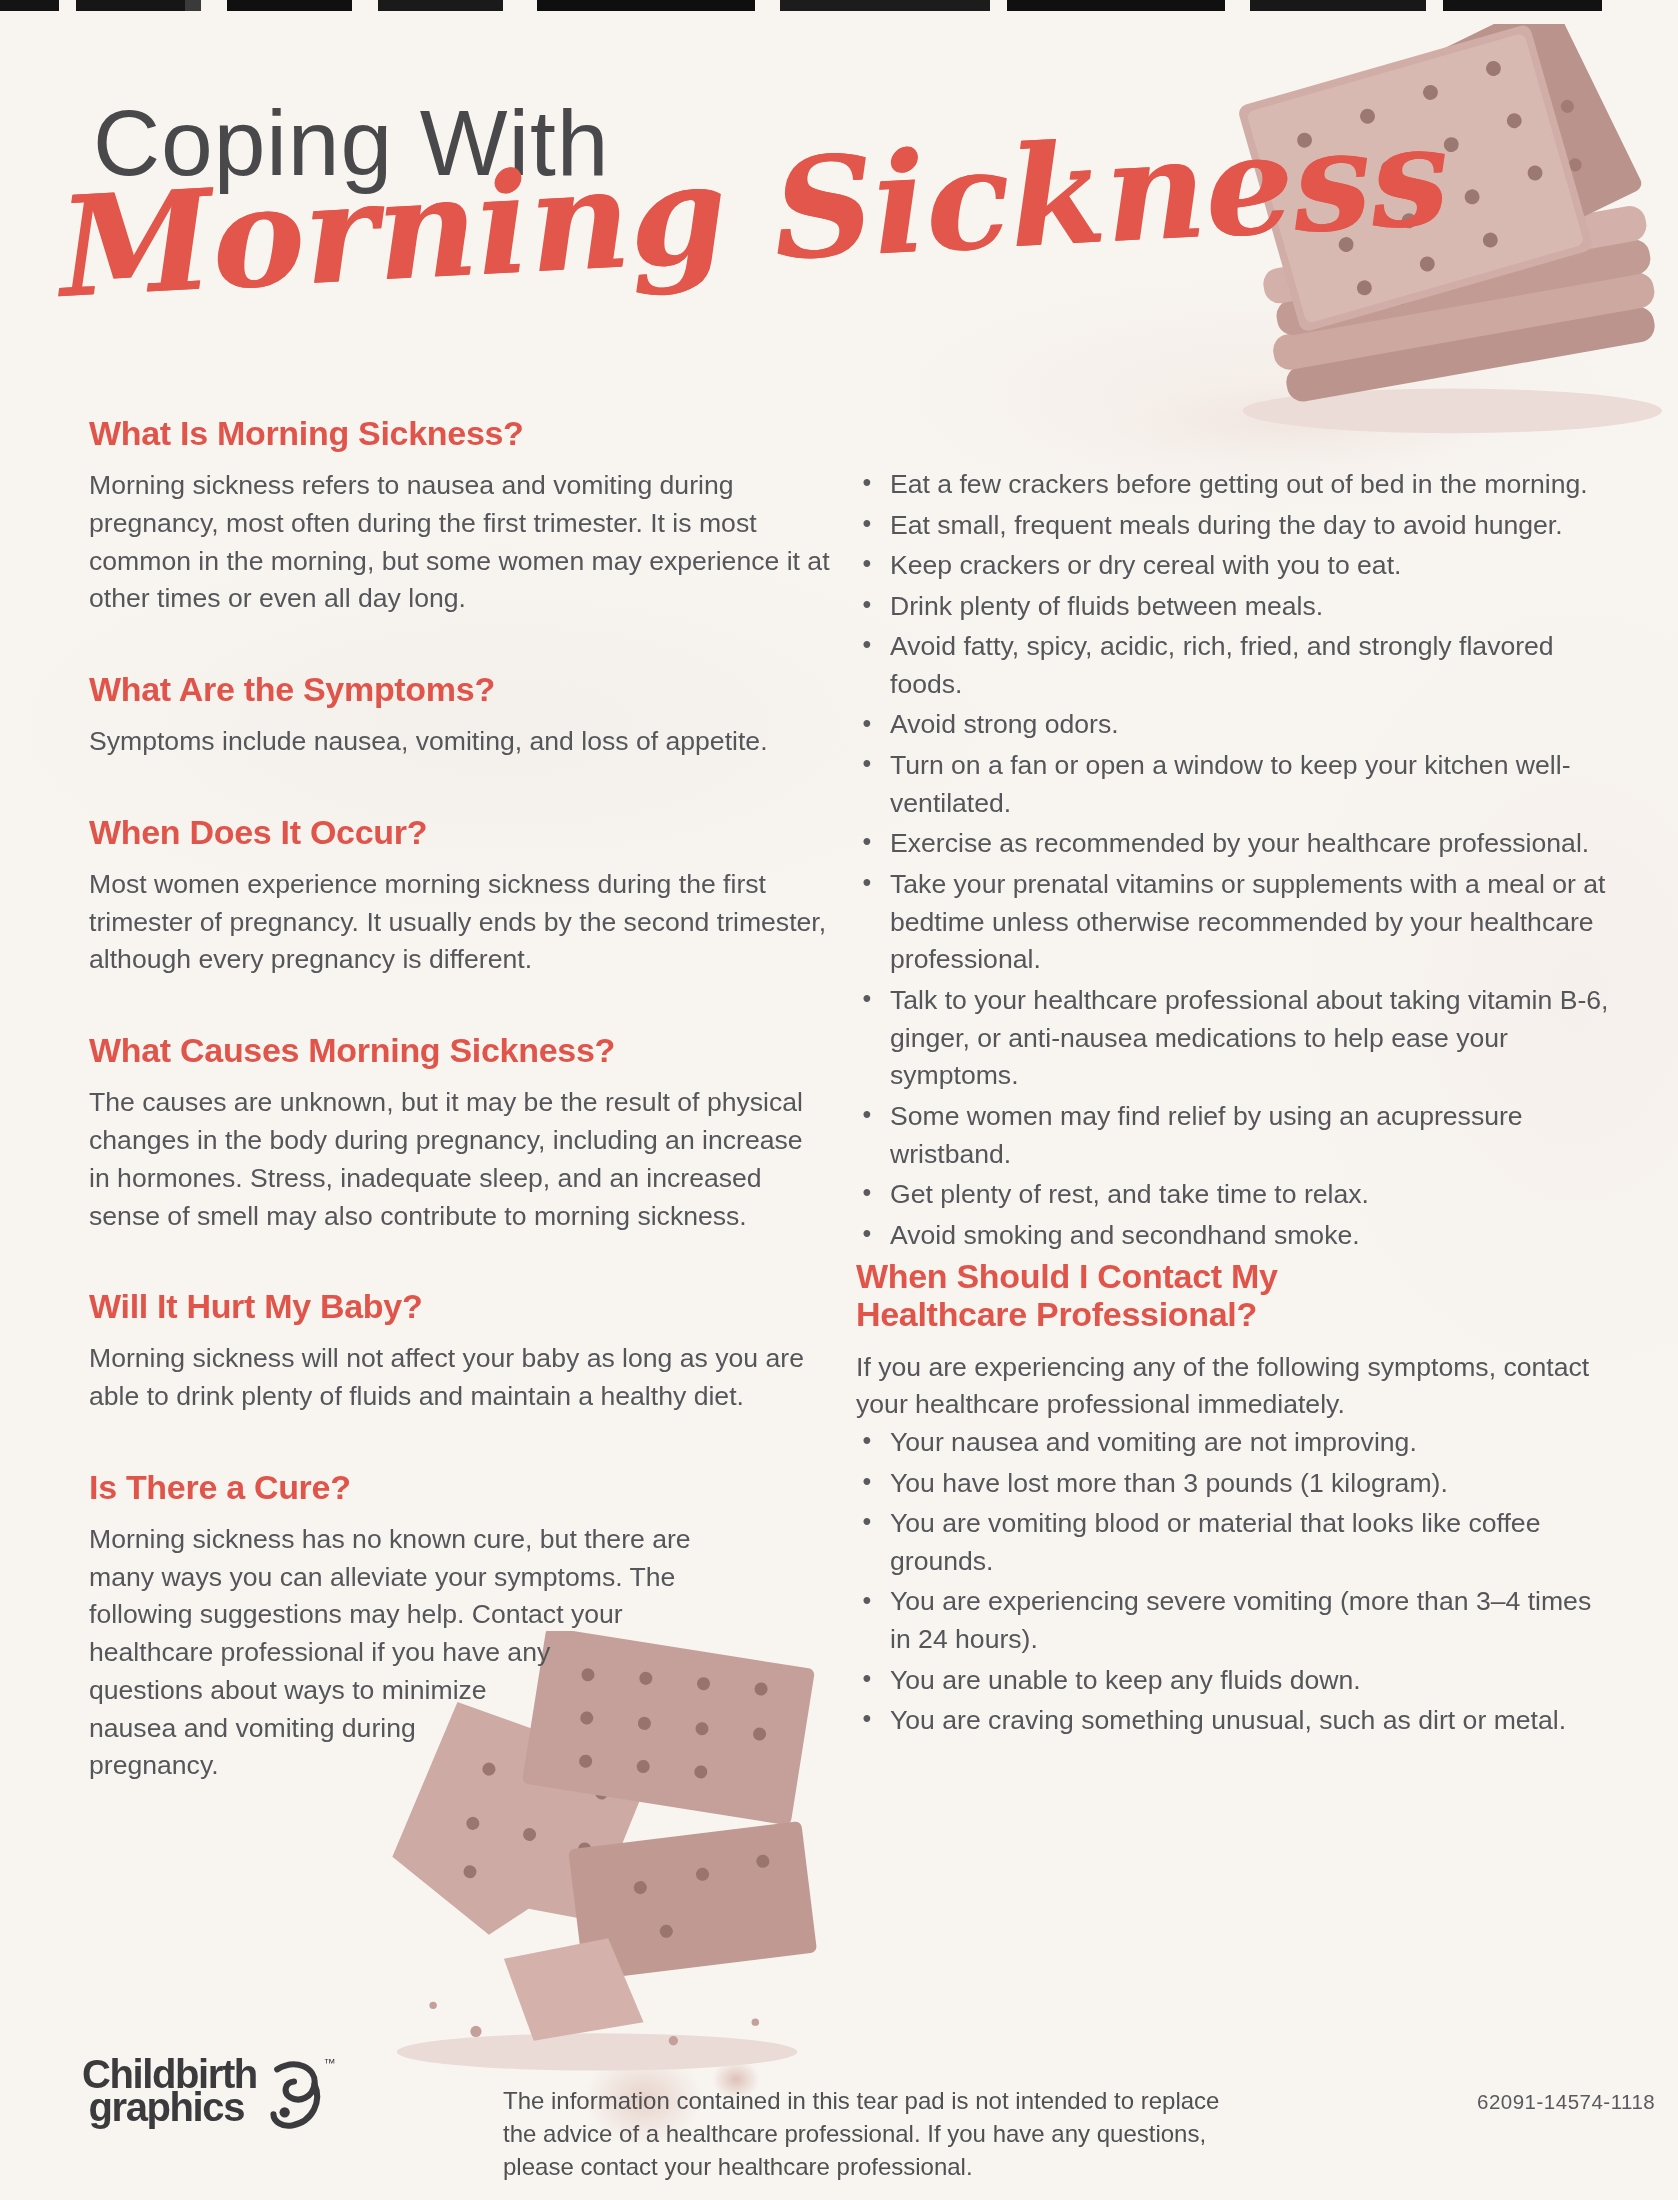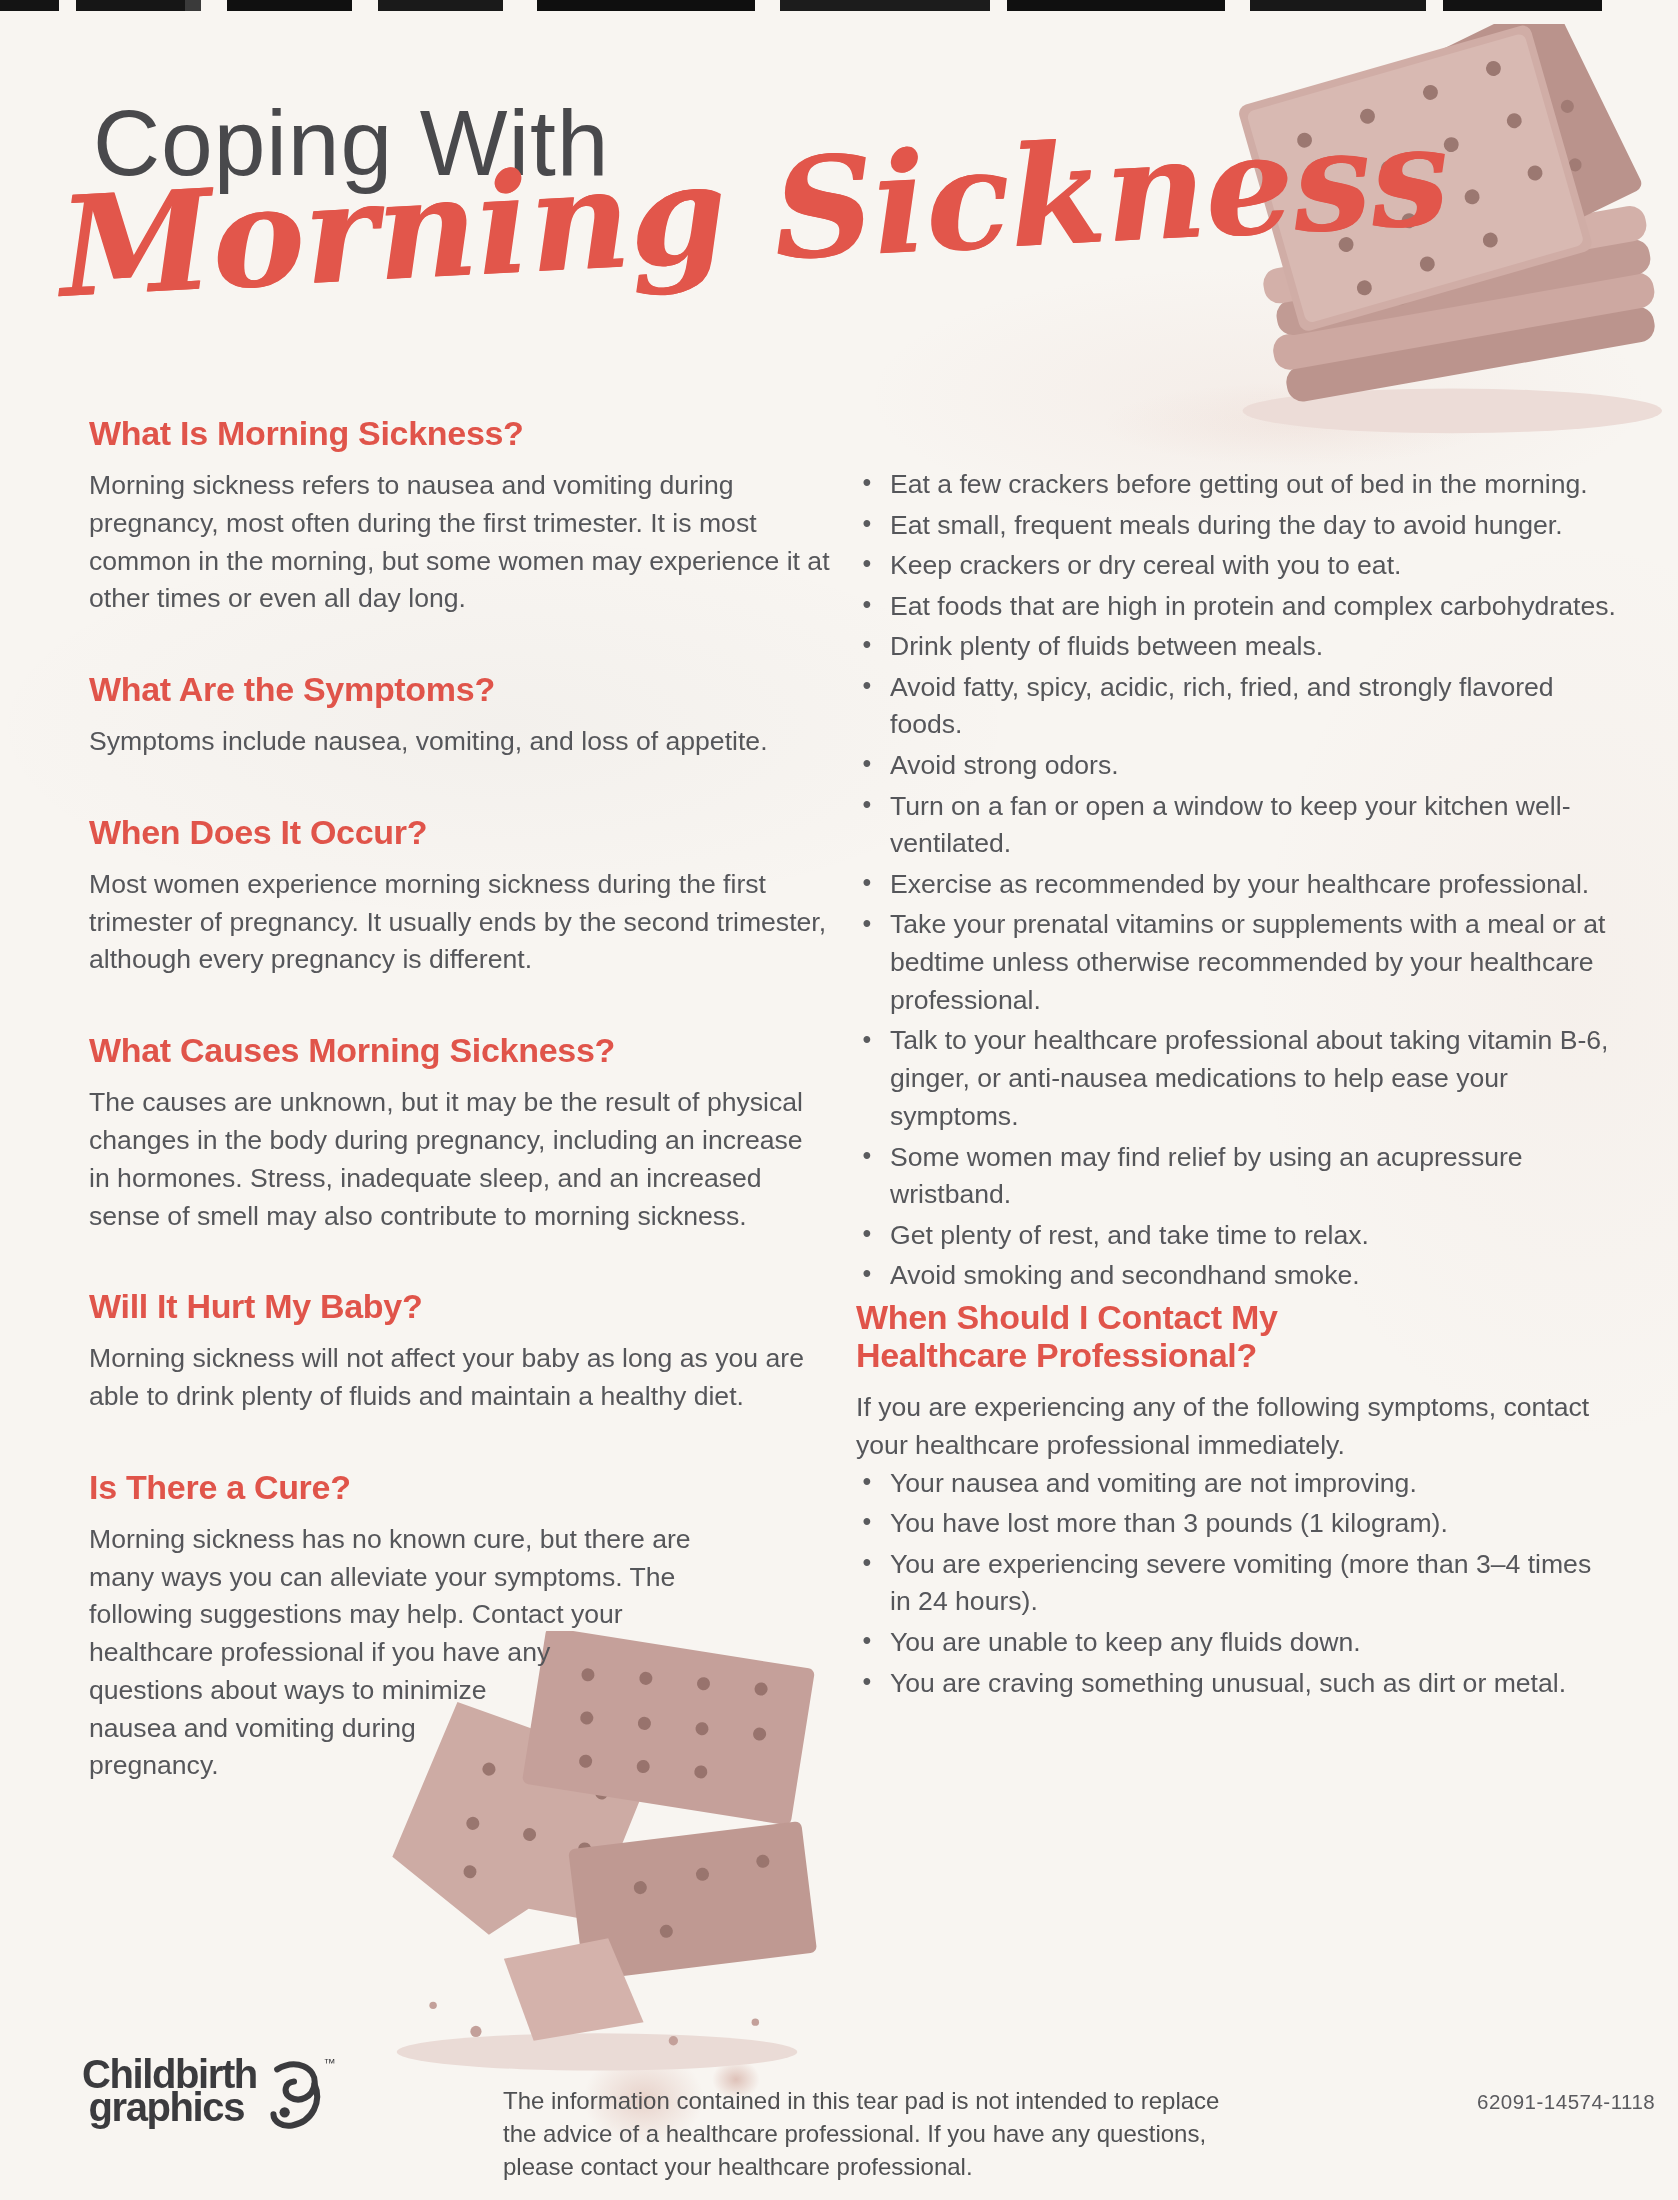--- a/index.html
+++ b/index.html
@@ -215,39 +215,39 @@
     </div>
     <p class="body">Morning sickness has no known cure, but there are many ways you can alleviate your symptoms. The following suggestions may help. Contact your healthcare professional if you have any questions about ways to minimize nausea and vomiting during pregnancy.</p>
   </div>
 </div>
 
 <div class="col-right">
   <ul class="blist">
     <li>Eat a few crackers before getting out of bed in the morning.</li>
     <li>Eat small, frequent meals during the day to avoid hunger.</li>
     <li>Keep crackers or dry cereal with you to eat.</li>
-    <li>Eat foods that are high in protein and complex carbohydrates.</li>
     <li>Drink plenty of fluids between meals.</li>
     <li>Avoid fatty, spicy, acidic, rich, fried, and strongly flavored foods.</li>
     <li>Avoid strong odors.</li>
     <li>Turn on a fan or open a window to keep your kitchen well-ventilated.</li>
     <li>Exercise as recommended by your healthcare professional.</li>
     <li>Take your prenatal vitamins or supplements with a meal or at bedtime unless otherwise recommended by your healthcare professional.</li>
     <li>Talk to your healthcare professional about taking vitamin B-6, ginger, or anti-nausea medications to help ease your symptoms.</li>
     <li>Some women may find relief by using an acupressure wristband.</li>
     <li>Get plenty of rest, and take time to relax.</li>
     <li>Avoid smoking and secondhand smoke.</li>
   </ul>
 
   <div class="sec">
     <h2 class="section contact-heading">When Should I Contact My Healthcare Professional?</h2>
     <p class="body contact-intro">If you are experiencing any of the following symptoms, contact your healthcare professional immediately.</p>
     <ul class="blist">
       <li>Your nausea and vomiting are not improving.</li>
       <li>You have lost more than 3 pounds (1 kilogram).</li>
+      <li>You are vomiting blood or material that looks like coffee grounds.</li>
       <li>You are experiencing severe vomiting (more than 3–4 times in 24 hours).</li>
       <li>You are unable to keep any fluids down.</li>
       <li>You are craving something unusual, such as dirt or metal.</li>
     </ul>
   </div>
 </div>
 
 <div class="footer-logo">
   <div class="logo-text">
     <div class="l1">Childbirth</div>

